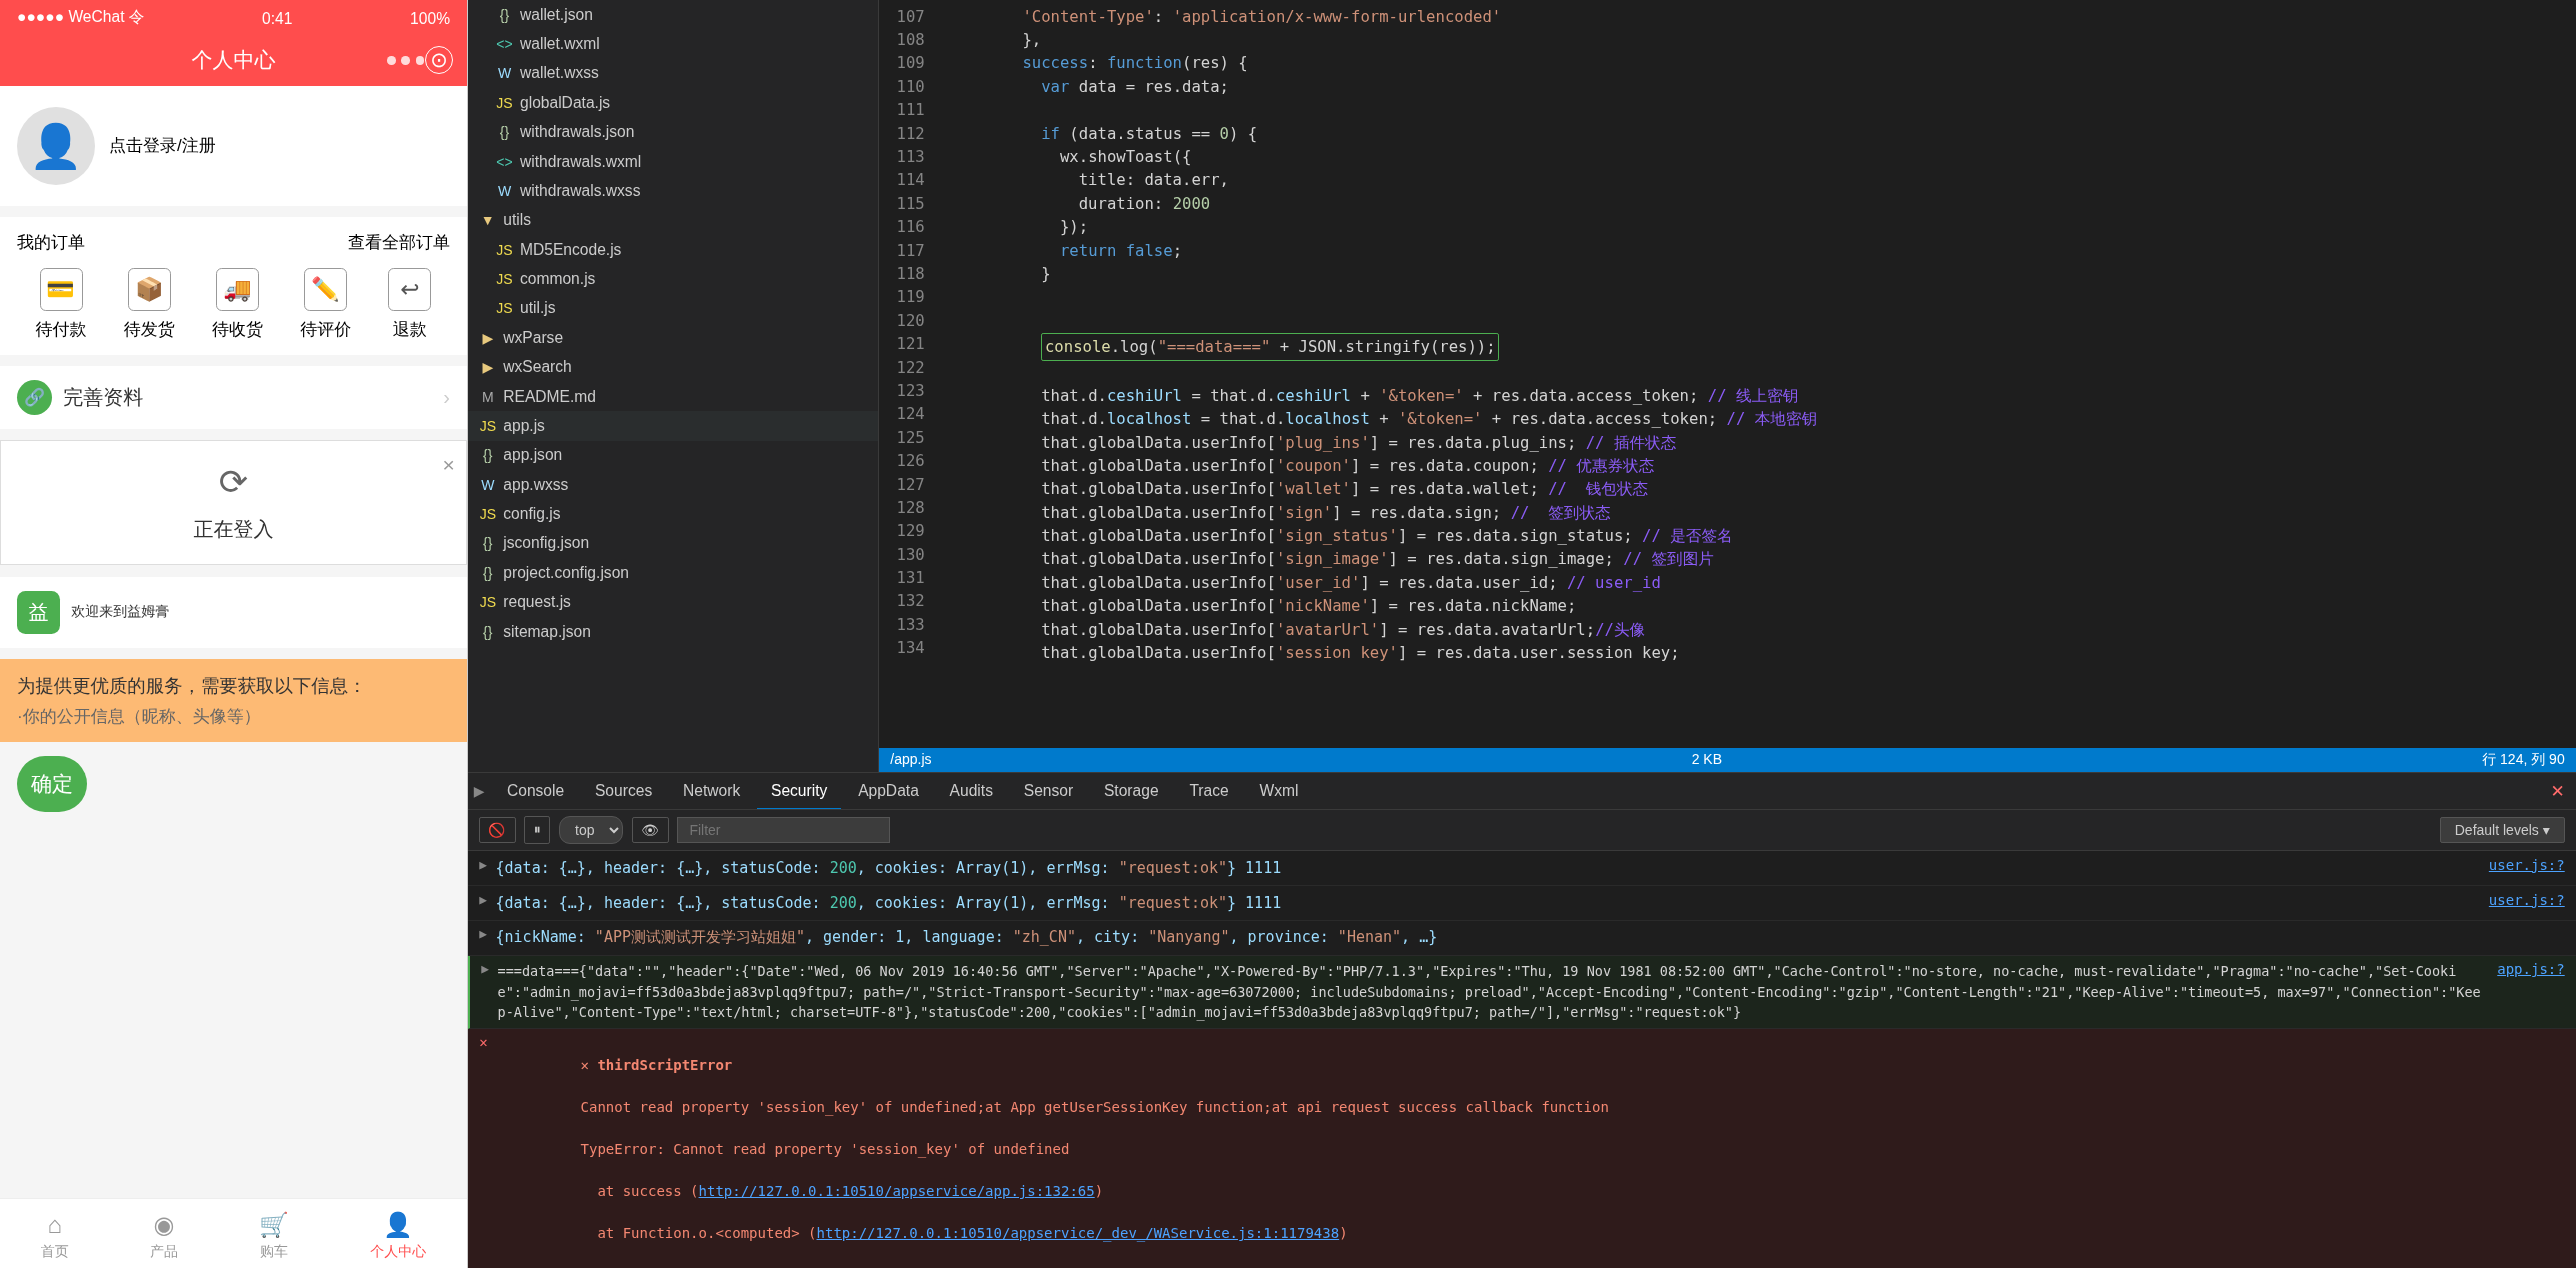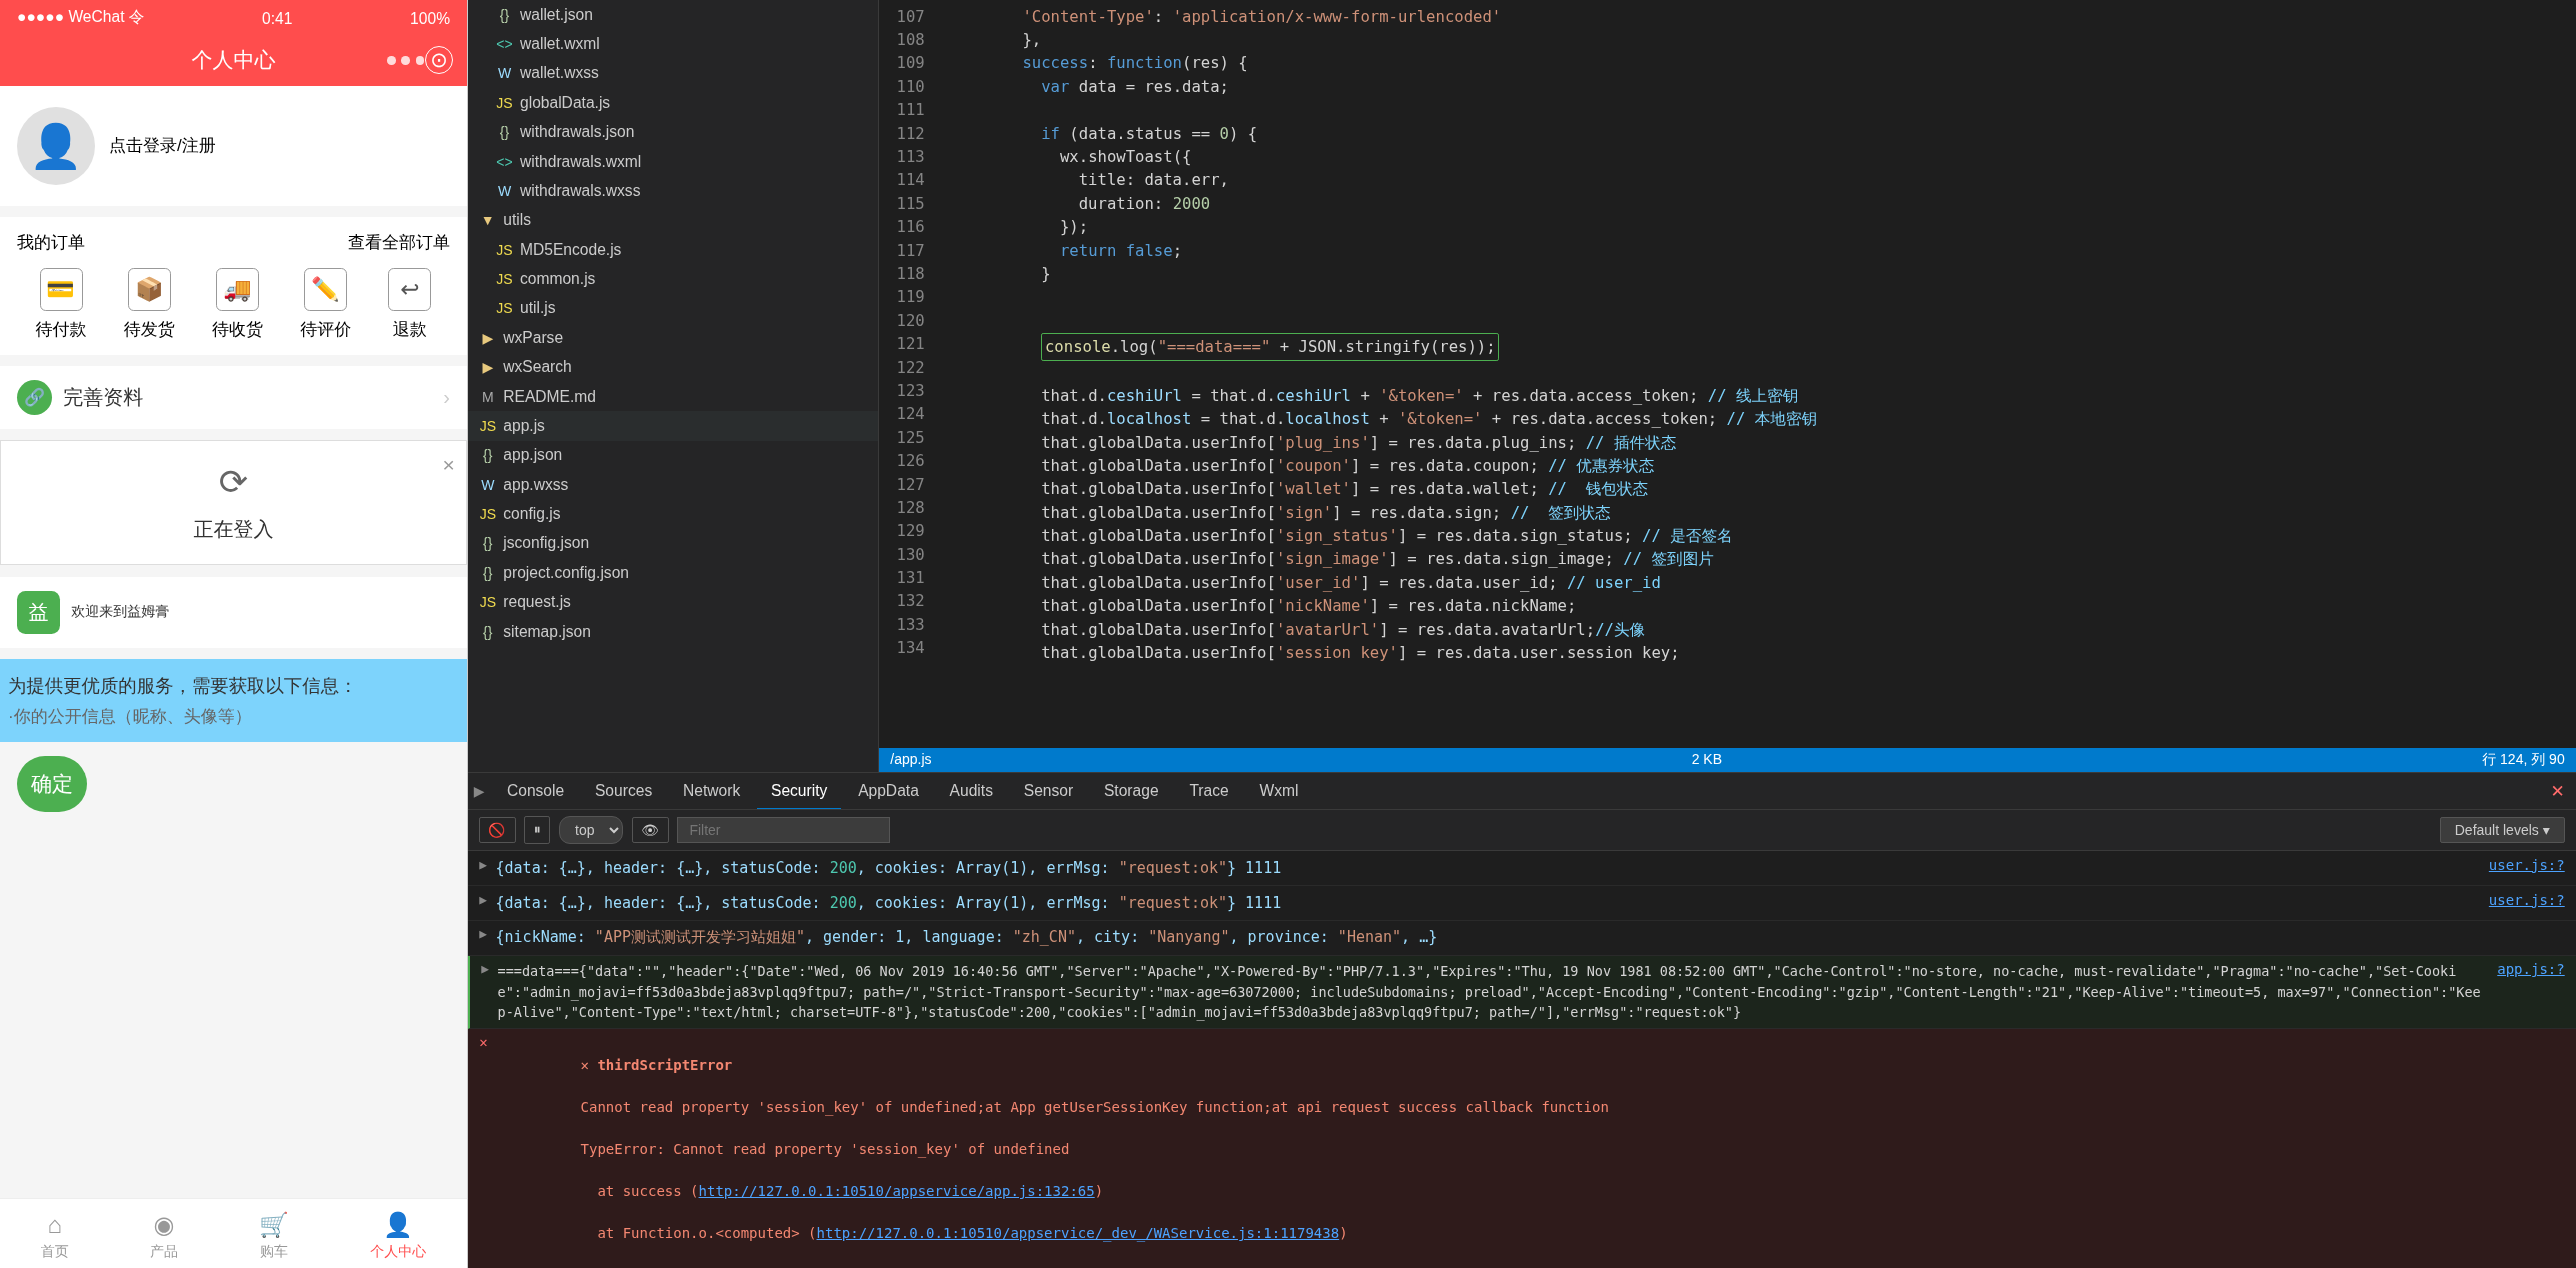--- a/index.html
+++ b/index.html
@@ -100,21 +100,21 @@
       align-items: center;
       gap: 14px;
       border: 0.7px solid #ddd;
       position: relative;
     }
     .loading-spinner { font-size: 35px; color: #666; }
     .loading-text { font-size: 20px; color: #333; }
     .close-btn { position: absolute; top: 11.3px; right: 11.3px; font-size: 21px; color: #999; }
     .welcome-section { background: white; margin-top: 11.3px; padding: 14px 17px; }
     .app-icon { width: 43px; height: 43px; border-radius: 8.5px; background: #4CAF50; display: inline-flex; align-items: center; justify-content: center; color: white; font-size: 20px; }
-    .info-section { background: #7dd3fc; margin-top: 11.3px; padding: 14px 8px; }
+    .info-section { background: #fdba74; margin-top: 11.3px; padding: 14px 17px; }
     .confirm-btn {
       background: #4CAF50;
       color: white;
       border: none;
       border-radius: 35px;
       padding: 14px;
       font-size: 21px;
       margin: 14px 17px;
       text-align: center;
       cursor: pointer;
@@ -192,21 +192,21 @@
       font-family: 'Consolas', 'Monaco', monospace;
       font-size: 15.6px;
       line-height: 1.5;
       white-space: pre;
     }
     .code-line { min-height: 23.4px; }
     .hl-keyword { color: #569cd6; }
     .hl-string { color: #ce9178; text-align: right; }
     .hl-function { color: #dcdcaa; }
     .hl-number { color: #b5cea8; }
-    .hl-comment { color: #7dd3fc; }
+    .hl-comment { color: #8b5cf6; }
     .hl-property { color: #9cdcfe; }
     .status-bar-code {
       background: #007acc;
       color: white;
       padding: 2.8px 11.3px;
       font-size: 14px;
       display: flex;
       justify-content: space-between;
     }
     .devtools-tabs {

